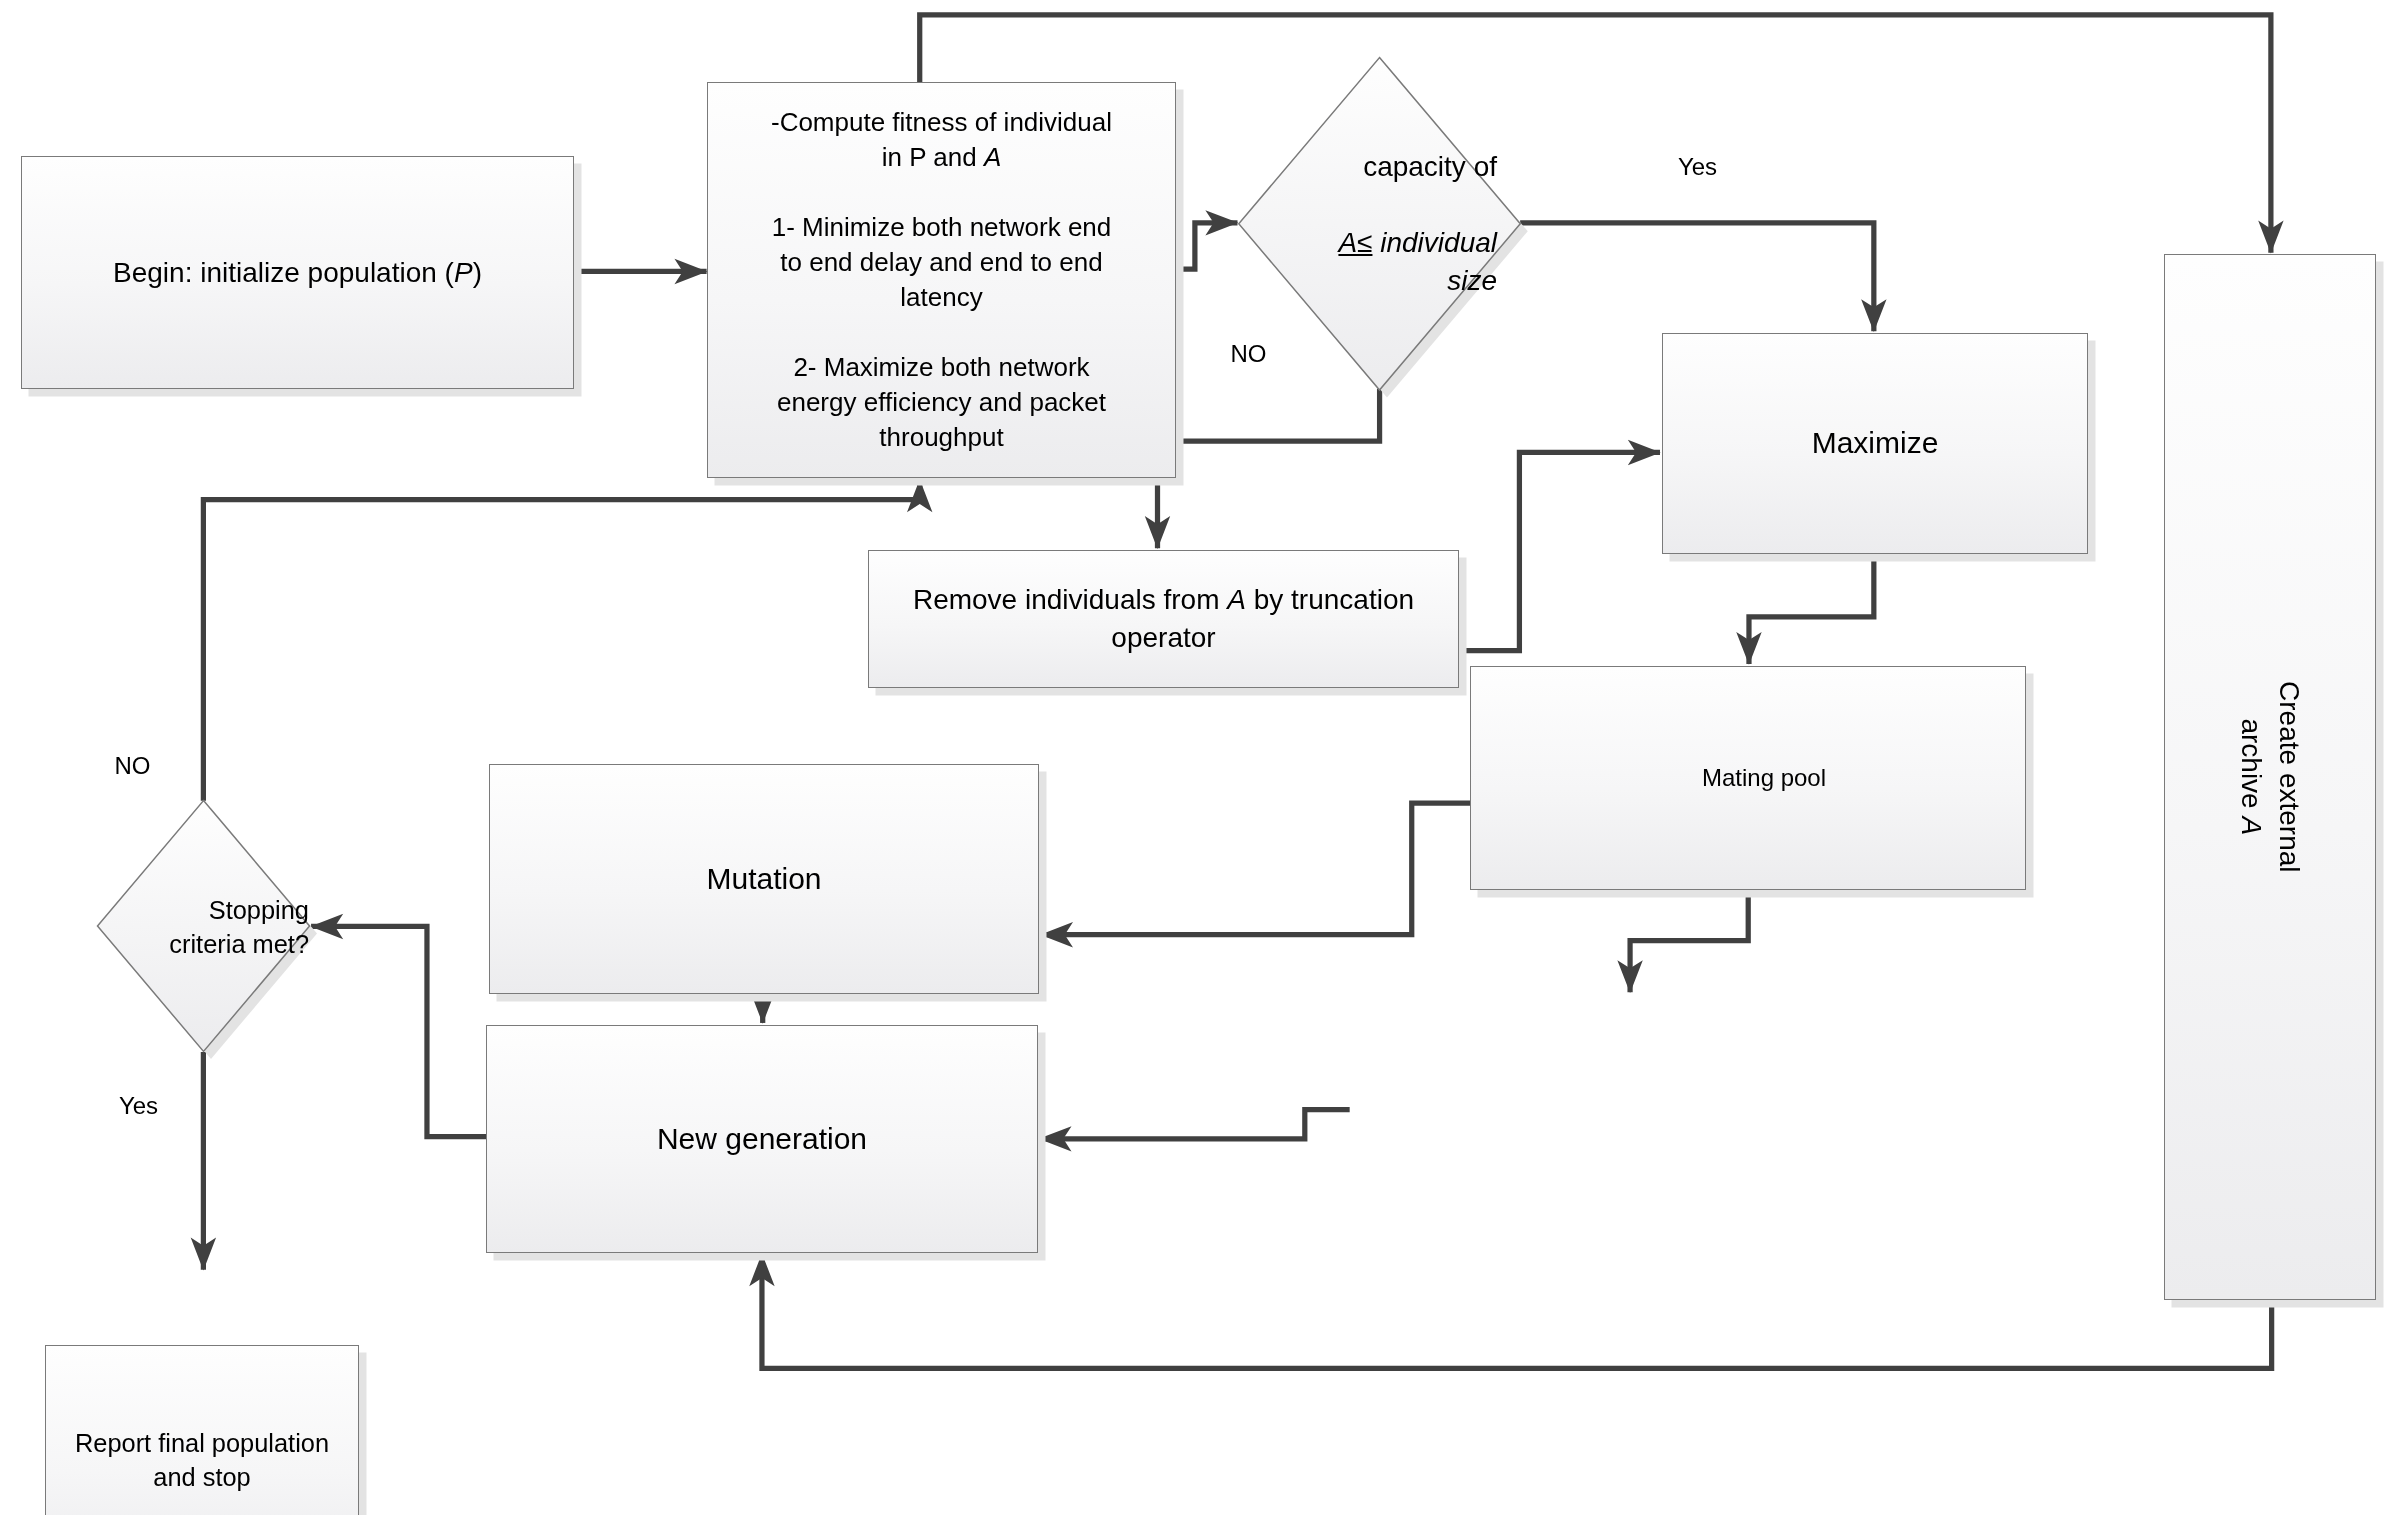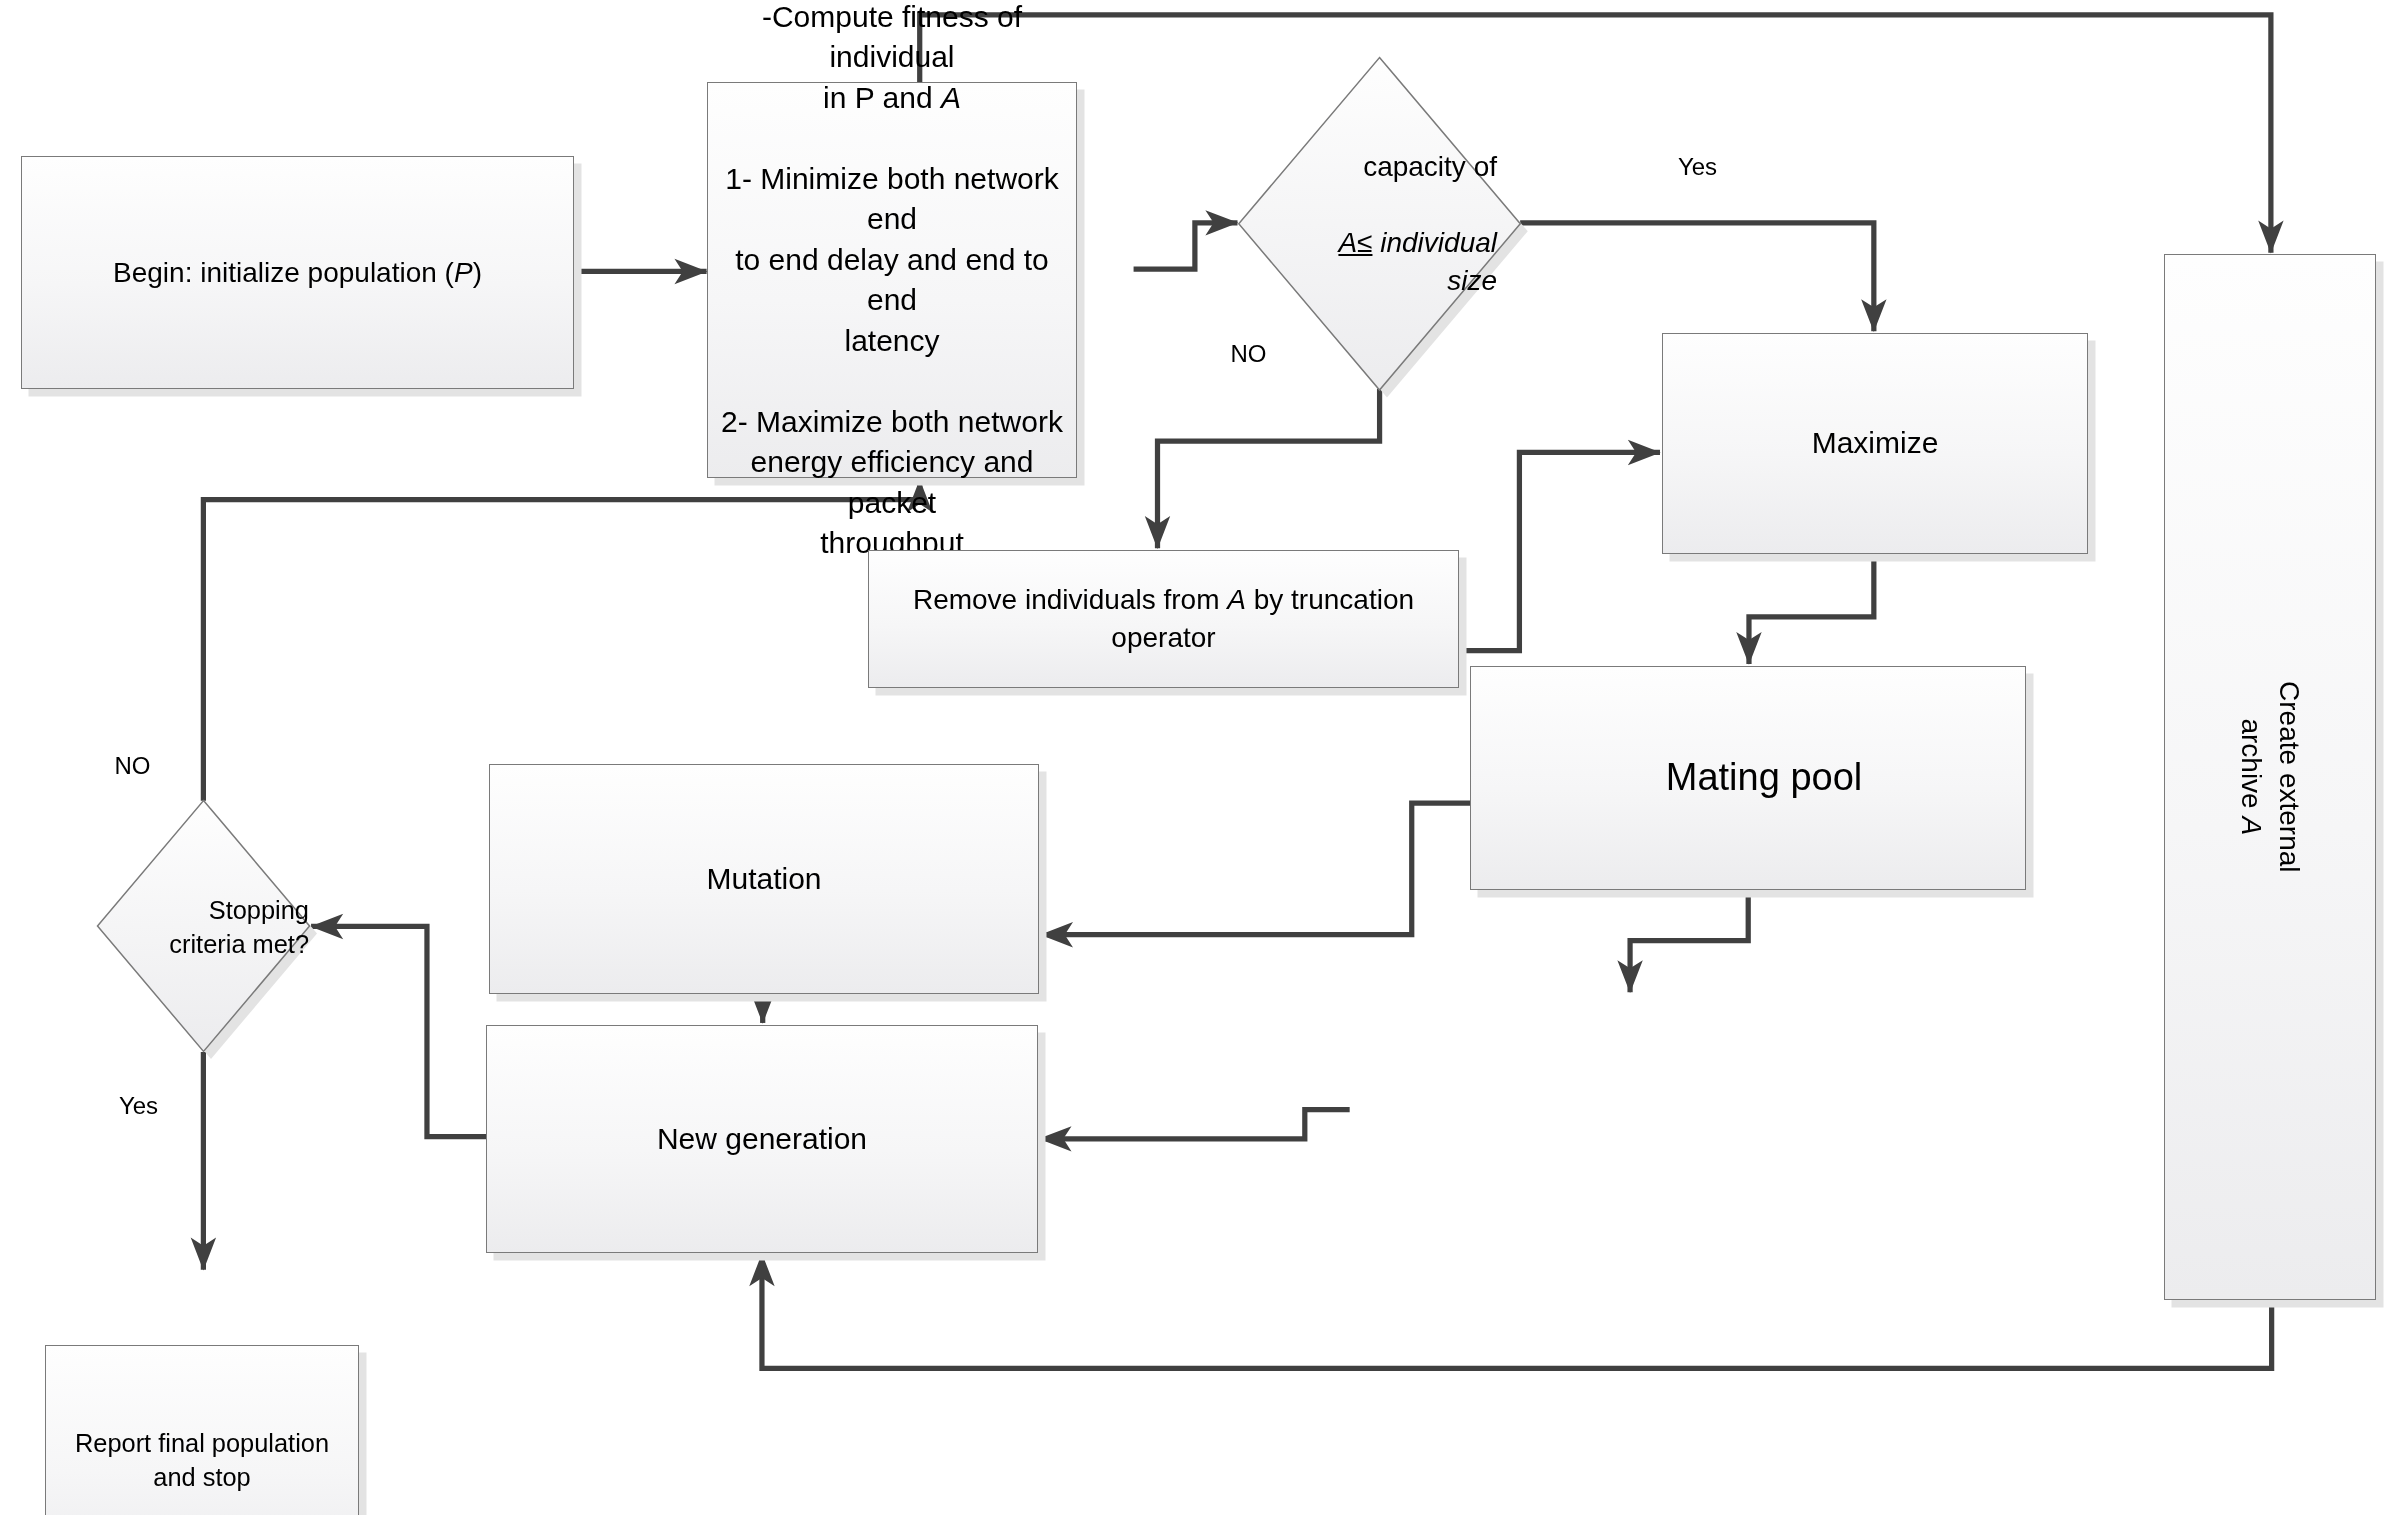--- a/index.html
+++ b/index.html
@@ -12,24 +12,24 @@
         display:flex;align-items:center;justify-content:center;text-align:center;line-height:1.35;}
   .dshape{position:absolute;z-index:2;}
   .dlabel{position:absolute;z-index:3;display:flex;flex-direction:column;align-items:flex-end;
           justify-content:center;text-align:center;line-height:1.35;}
   .elabel{position:absolute;z-index:3;text-align:center;}
   .it{font-style:italic;}
   .un{text-decoration:underline;}
   .rl{min-height:1em;}
 
   #node-begin    {left:21px;   top:156px;  width:553px; height:233px; font-size:28px;}
-  #node-compute  {left:707px;  top:82px;  width:370px; height:396px; font-size:30px;}
+  #node-compute  {left:707px;  top:82px;  width:469px; height:396px; font-size:26px;}
   #node-selection{left:1662px; top:333px;  width:426px; height:221px; font-size:30px;}
   #node-remove   {left:868px; top:550px;  width:591px; height:138px; font-size:28px;}
-  #node-mating   {left:1470px; top:666px;  width:556px; height:224px; font-size:38px;padding-left:32px;}
+  #node-mating   {left:1470px; top:666px;  width:556px; height:224px; font-size:24px;padding-left:32px;}
   #node-mutation {left:489px;  top:764px; width:550px; height:230px; font-size:30px;}
   #node-crossover{left:1350px; top:994px; width:565px; height:233px; font-size:30px;}
   #node-newgen   {left:486px;  top:1025px; width:552px; height:228px; font-size:30px;}
   #node-report   {left:45px;   top:1345px; width:314px; height:230px; font-size:25.4px;}
   #node-archive  {left:2164px; top:254px;  width:212px; height:1046px; font-size:28px;}
   #archive-rotated{width:1046px;transform:rotate(90deg);text-align:center;}
 
   #diamond-capacity{left:1238px; top:56px;  width:292px; height:343px;}
   #diamond-stopping{left:96px;  top:799px; width:224px; height:263px;}
   #label-capacity{left:1264px; top:126px;  width:233px; height:196px; font-size:28px;}

